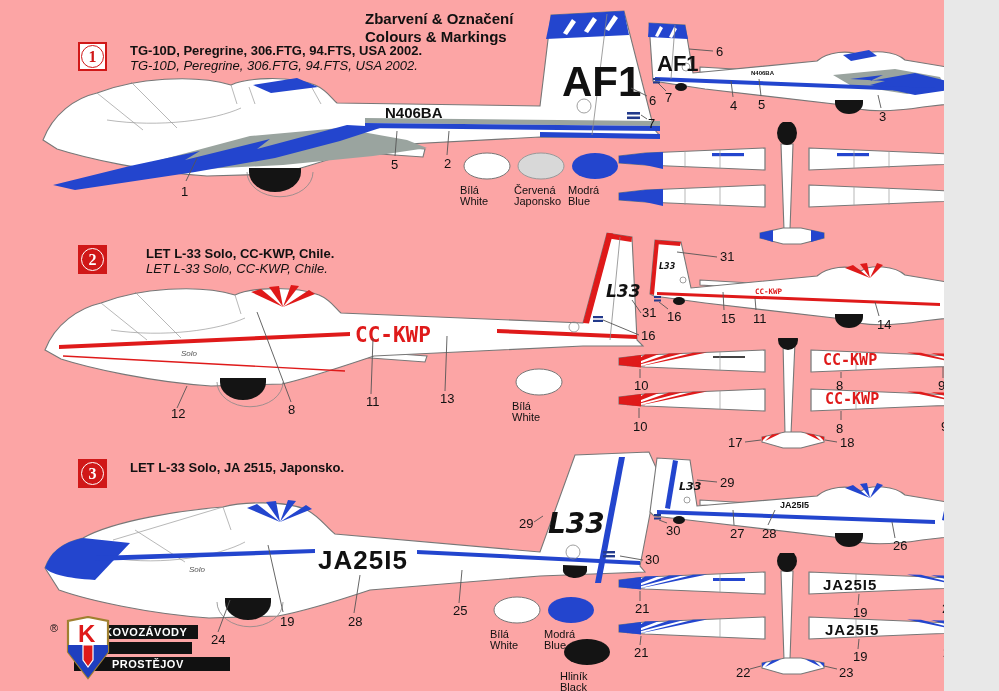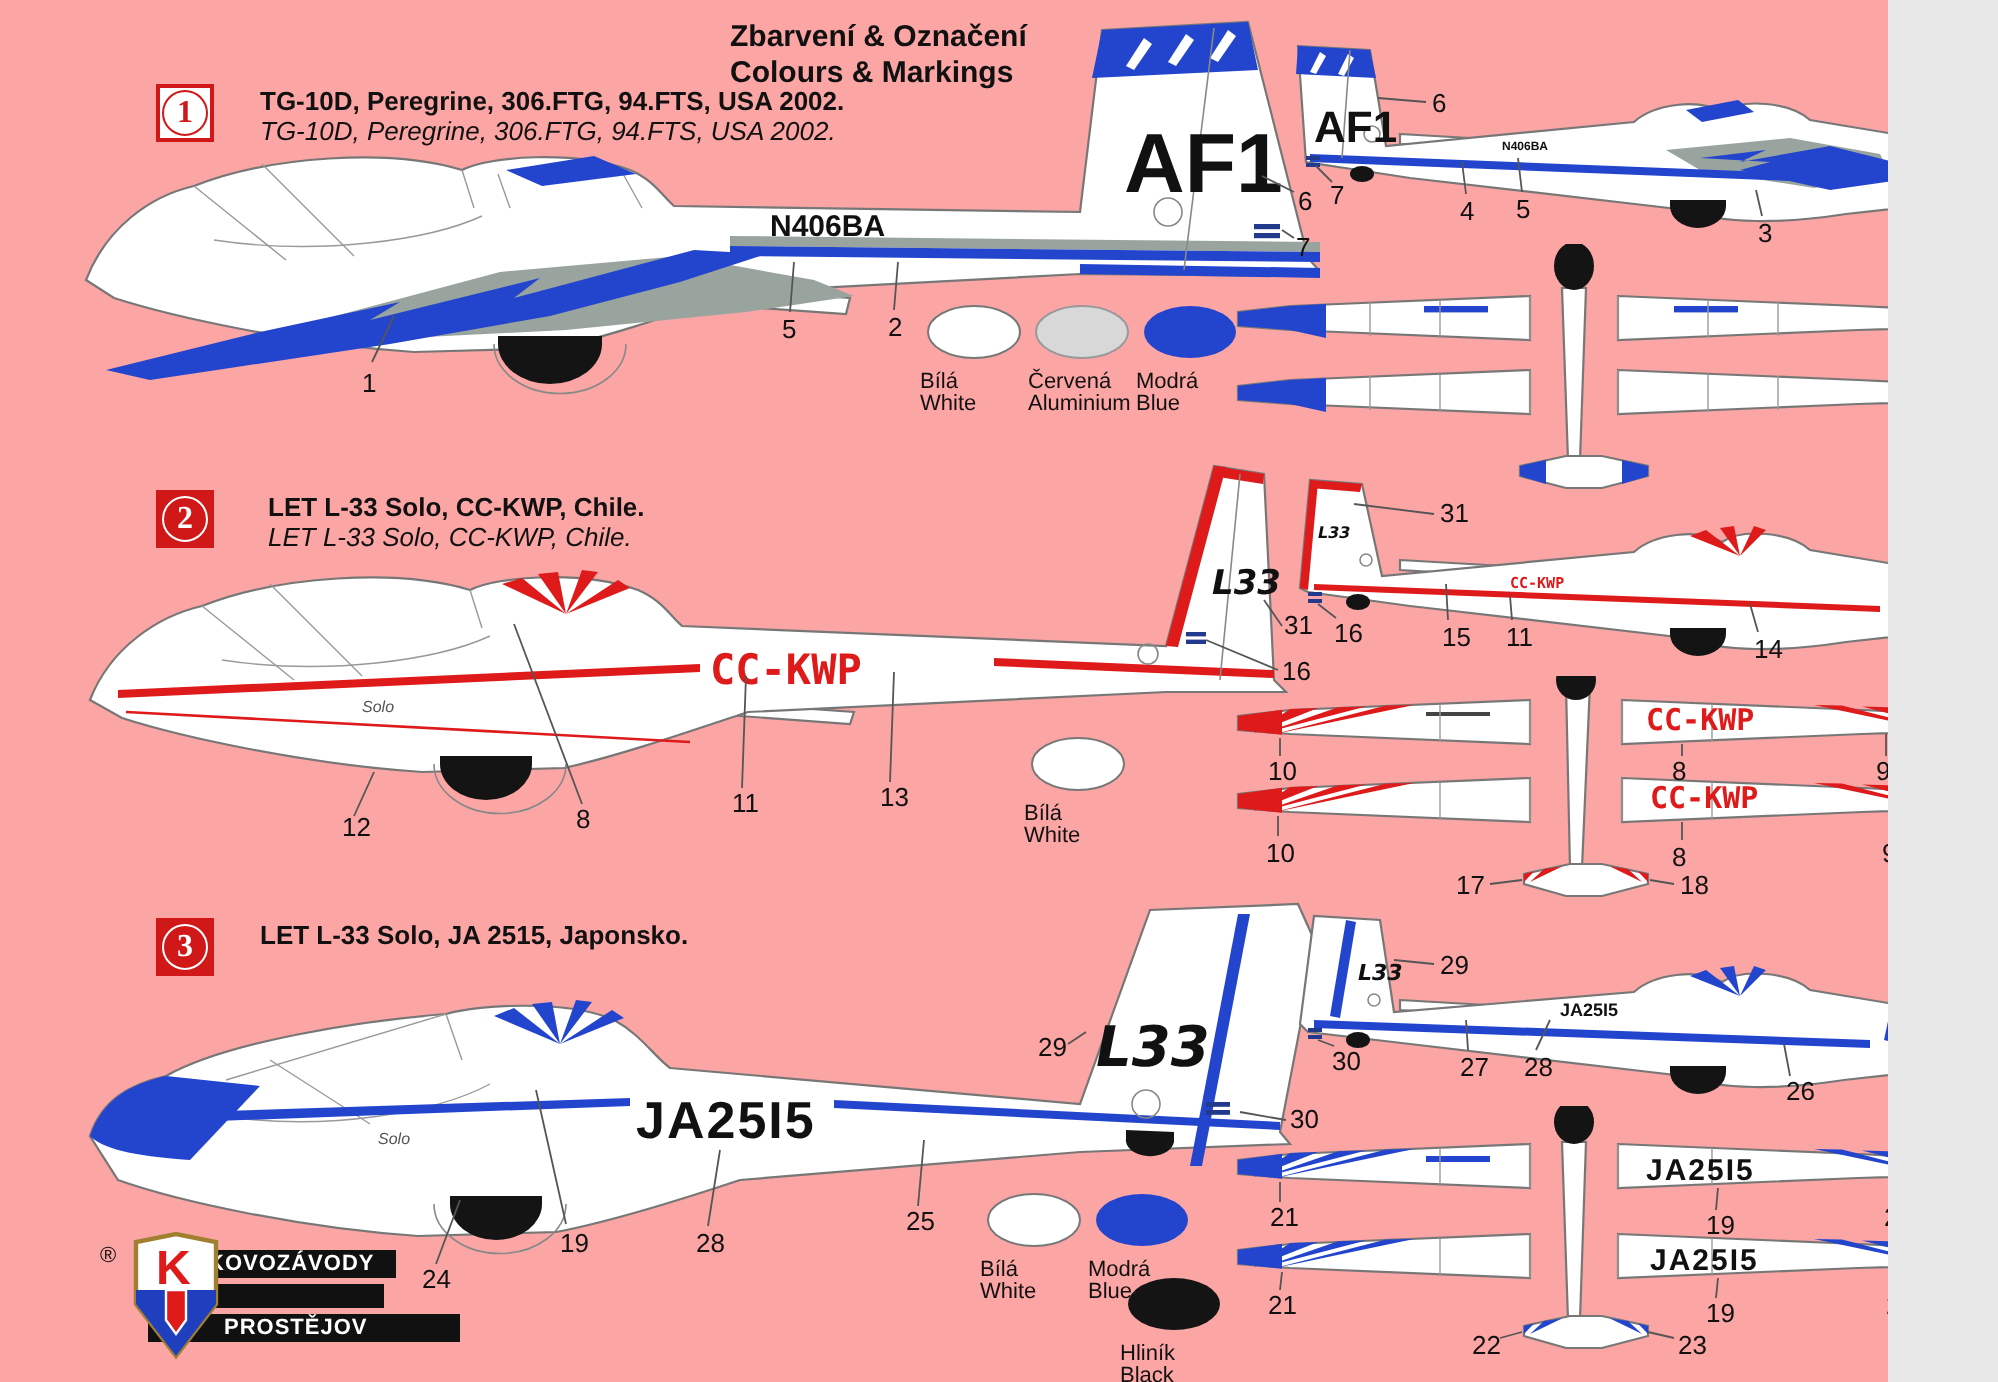--- a/index.html
+++ b/index.html
@@ -51,21 +51,21 @@
     <div class="ring">1</div>
   </div>
   <div class="abs" style="left:130px;top:43px">
     <div class="hdr-b">TG-10D, Peregrine, 306.FTG, 94.FTS, USA 2002.</div>
     <div class="hdr-i">TG-10D, Peregrine, 306.FTG, 94.FTS, USA 2002.</div>
   </div>
 
   <div class="abs badge badge23" style="left:78px;top:245px">
     <div class="ring">2</div>
   </div>
-  <div class="abs" style="left:134px;top:246px">
+  <div class="abs" style="left:146px;top:246px">
     <div class="hdr-b">LET L-33 Solo, CC-KWP, Chile.</div>
     <div class="hdr-i">LET L-33 Solo, CC-KWP, Chile.</div>
   </div>
 
   <div class="abs badge badge23" style="left:78px;top:459px">
     <div class="ring">3</div>
   </div>
   <div class="abs" style="left:130px;top:460px">
     <div class="hdr-b">LET L-33 Solo, JA 2515, Japonsko.</div>
   </div>
@@ -122,21 +122,21 @@
           <ellipse cx="27" cy="16" rx="23" ry="13" stroke="#777" fill="#FFFFFF"></ellipse>
         </svg>
       <div>Bílá</div>
       <div>White</div>
     </div>
     <div class="sw">
       <svg width="54" height="32">
           <ellipse cx="27" cy="16" rx="23" ry="13" stroke="#999" fill="#D8D8D8"></ellipse>
         </svg>
       <div>Červená</div>
-      <div>Aluminium</div>
+      <div>Japonsko</div>
     </div>
     <div class="sw">
       <svg width="54" height="32">
           <ellipse cx="27" cy="16" rx="23" ry="13" stroke="none" fill="#2345CE"></ellipse>
         </svg>
       <div>Modrá</div>
       <div>Blue</div>
     </div>
   </div>
 

